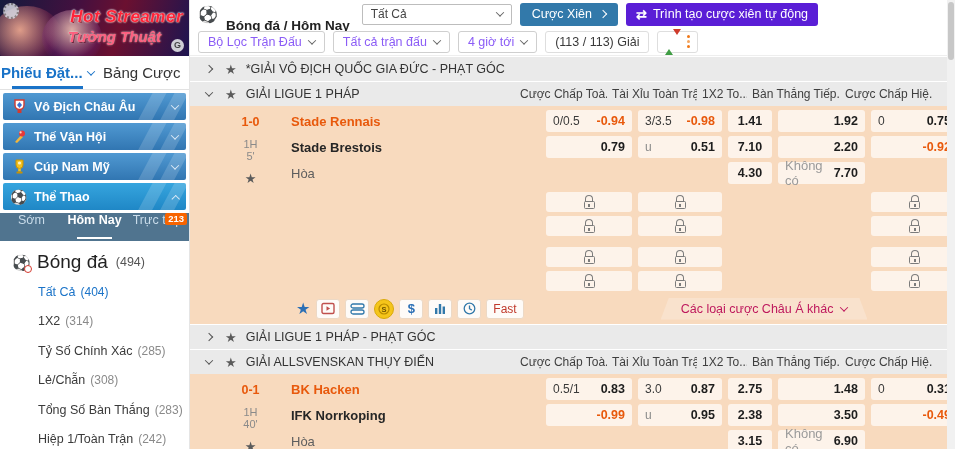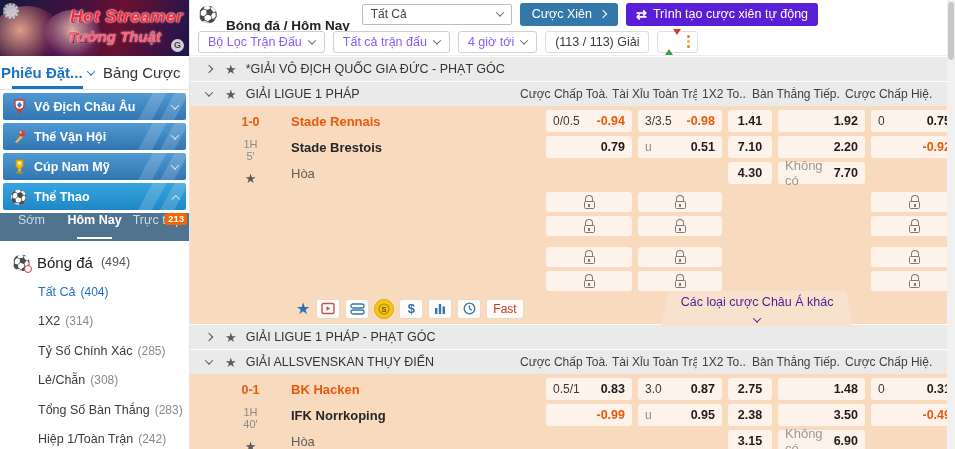--- a/index.html
+++ b/index.html
@@ -47,21 +47,21 @@
   .accicon { width:16px; height:16px; flex:0 0 16px; display:flex; align-items:center; justify-content:center; }
 
   .subtabs { height:28px; background:#50748f; display:flex; align-items:stretch; margin-top:3px; }
   .subtab { flex:1; display:flex; align-items:flex-start; justify-content:center; color:#c9dcea; font-size:12.5px; cursor:pointer; position:relative; }
   .subtab.active { color:#fff; font-weight:bold; }
   .subtab.active::after { content:""; position:absolute; left:14px; right:14px; bottom:2px; height:2px; background:#fff; }
   .subtab .badge { position:absolute; top:0px; right:2px; background:#f86400; color:#fff; font-size:9.5px; font-weight:bold; padding:0 3px; border-radius:2px; line-height:12px; }
 
   .sportlist { flex:1; background:#fff; padding-top:6px; overflow:hidden; }
   .sportrow { height:30px; display:flex; align-items:center; gap:8px; padding-left:12px; cursor:pointer; }
-  .sportrow .lbl { font-size:15px; color:#222; }
+  .sportrow .lbl { font-size:19px; color:#222; }
   .sportrow .cnt { color:#555; font-size:12.5px; }
   .ballwrap { position:relative; width:17px; height:17px; }
   .ballwrap .ball { font-size:15px; line-height:17px; color:#111; }
   .ballwrap .clockbadge { position:absolute; right:-3px; bottom:-2px; width:8px; height:8px; border-radius:50%;
         background:#fff; border:1.5px solid #d43a2f; }
   .fitem { height:29.5px; display:flex; align-items:center; gap:5px; padding-left:38px; cursor:pointer; }
   .fitem .lbl { color:#3a3a3a; font-size:12.5px; white-space:nowrap; }
   .fitem .cnt { color:#8a8a8a; font-size:12px; }
   .fitem.active .lbl, .fitem.active .cnt { color:#1a73c8; }
 
@@ -135,22 +135,22 @@
   .lock::after { content:""; position:absolute; width:2px; height:3px; background:#7c7c7c; top:1.5px; left:50%; transform:translateX(-50%); }
 
   .toolrow { height:31px; display:flex; align-items:center; padding-left:78px; background:#f8dabe; }
   .toolstar { color:#2b6fb5; font-size:16px; margin-right:6px; cursor:pointer; }
   .tbtn { width:24px; height:20px; background:#fefbf8; border:1px solid #ecd9c6; border-radius:3px;
           display:flex; align-items:center; justify-content:center; margin-right:5px; cursor:pointer; }
   .tbtn.coin { background:#f5c51a; border-color:#d9a90a; border-radius:50%; width:20px; }
   .tbtn .dollar { color:#2b6fb5; font-weight:bold; font-size:13px; }
   .tbtn .fastlbl { color:#c0392b; font-size:12px; }
   .tbtn.fast { width:auto; padding:0 6px; }
-  .morebets { margin-left:132px; background:#f9e2cd; color:#4c1d95; font-size:12.5px; padding:4px 20px;
-          clip-path:polygon(4% 0,96% 0,100% 100%,0 100%); display:flex; align-items:center; gap:8px; cursor:pointer;flex-direction:column; }
+  .morebets { margin-left:132px; background:#f9e2cd; color:#be185d; font-size:12.5px; padding:4px 20px;
+          clip-path:polygon(4% 0,96% 0,100% 100%,0 100%); display:flex; align-items:center; gap:8px; cursor:pointer; }
 
   
   .scrollbar { position:absolute; right:0; top:0; width:8px; height:100%; background:#f1f1f1; }
   .scrollbar .thumb { margin:2px 1px 0 1px; height:58px; background:#c7c7c7; border-radius:3px; }
 
   svg { display:block; }
 </style>
 </head>
 <body>
 

